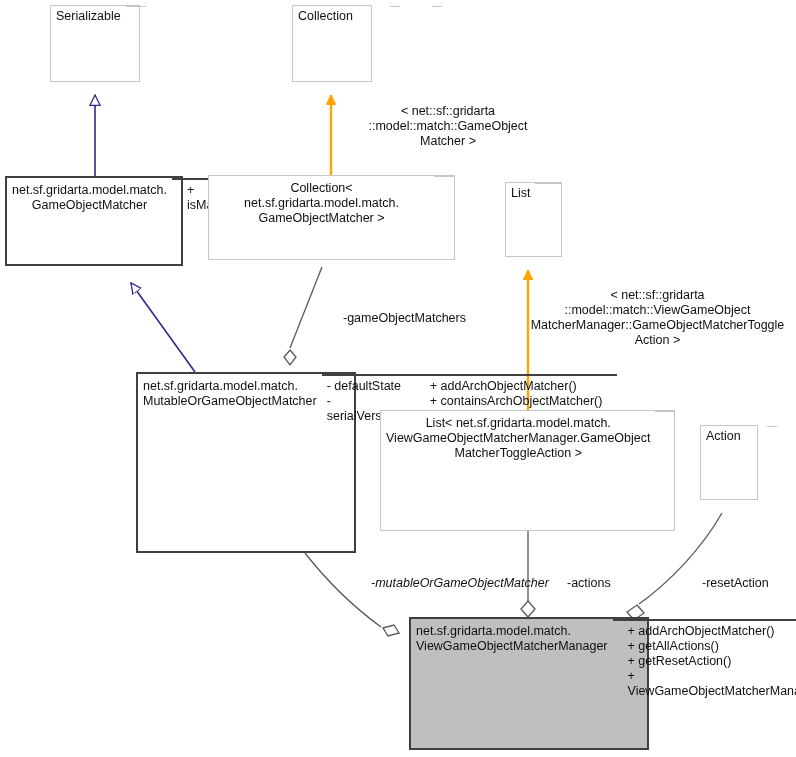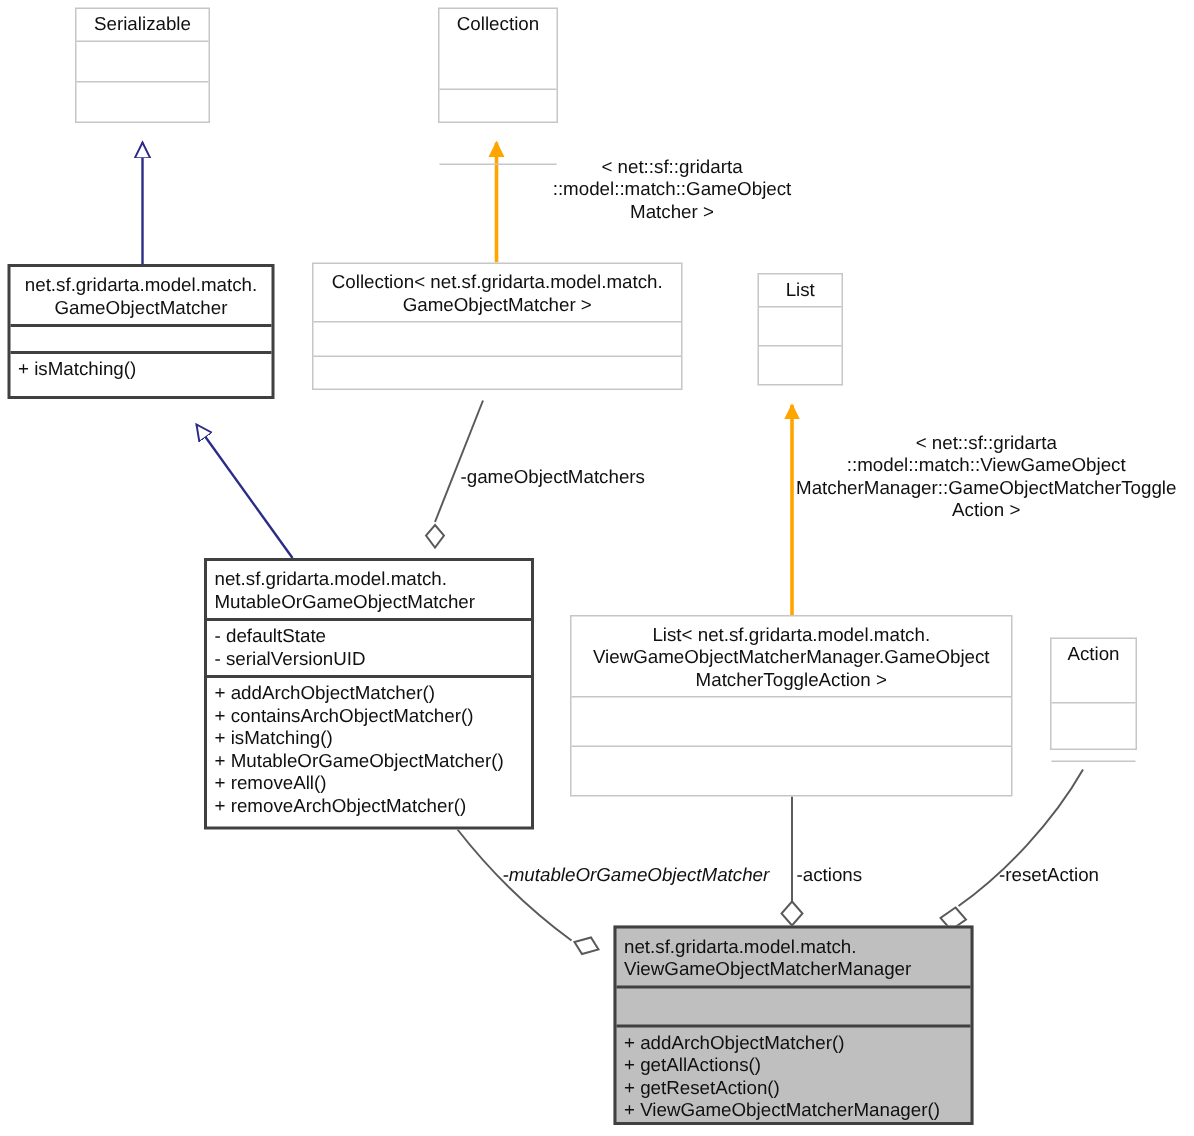--- a/index.html
+++ b/index.html
@@ -21,21 +21,21 @@
     top: 0;
     width: 796px;
     height: 757px;
     pointer-events: none;
   }
   .uml-class {
     position: absolute;
     box-sizing: border-box;
     background: #ffffff;
     display: flex;
-    flex-direction: column;
+    flex-direction: row;
   }
   .uml-class.plain {
     border: 1px solid #c6c6c6;
   }
   .uml-class.bold {
     border: 2px solid #404040;
   }
   .uml-class.filled {
     border: 2px solid #404040;
     background: #bfbfbf;
@@ -69,20 +69,21 @@
     font-size: 12.5px;
     line-height: 15px;
     color: #101010;
     white-space: pre-line;
   }
   .edge-label.ctr {
     text-align: center;
   }
   .edge-label.lft {
     text-align: left;
+    margin-left: 36px;
   }
 </style>
 </head>
 <body>
 
 <div id="canvas">
 
   <svg class="edges" viewBox="0 0 796 757">
     <defs>
       <marker id="hollow-tri-navy" markerWidth="12" markerHeight="12" refX="10.5" refY="6" orient="auto" markerUnits="userSpaceOnUse">

